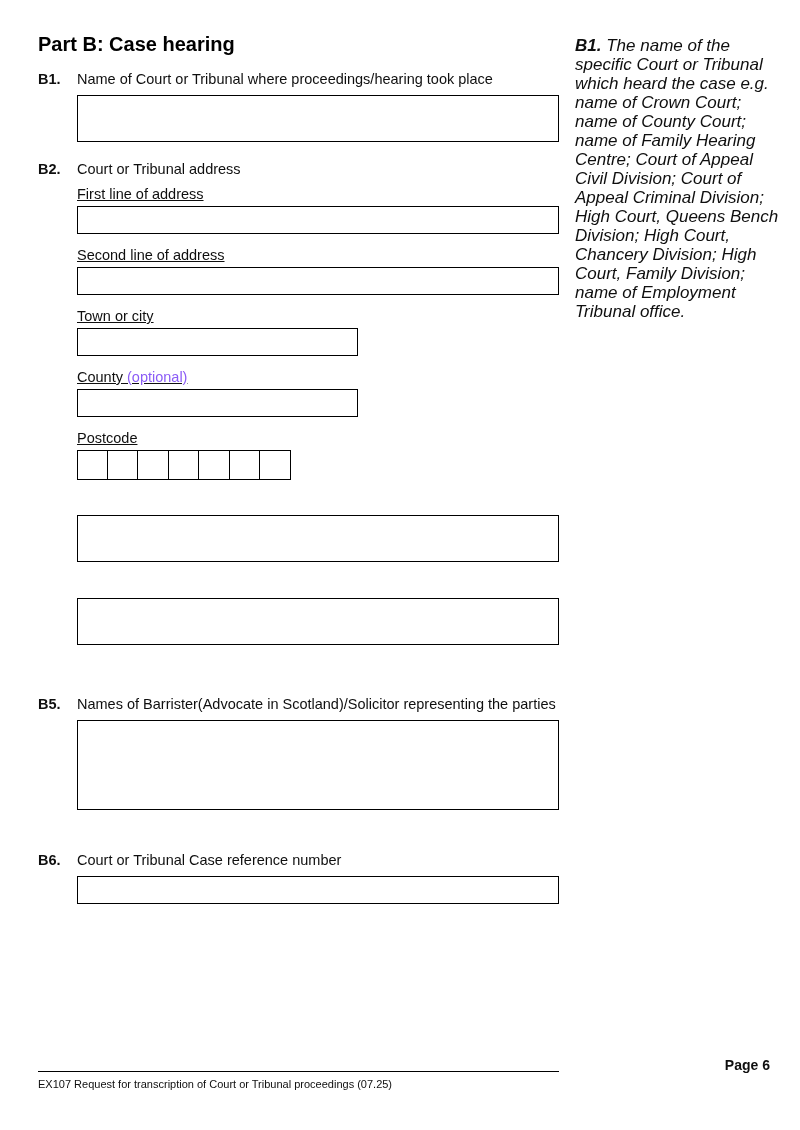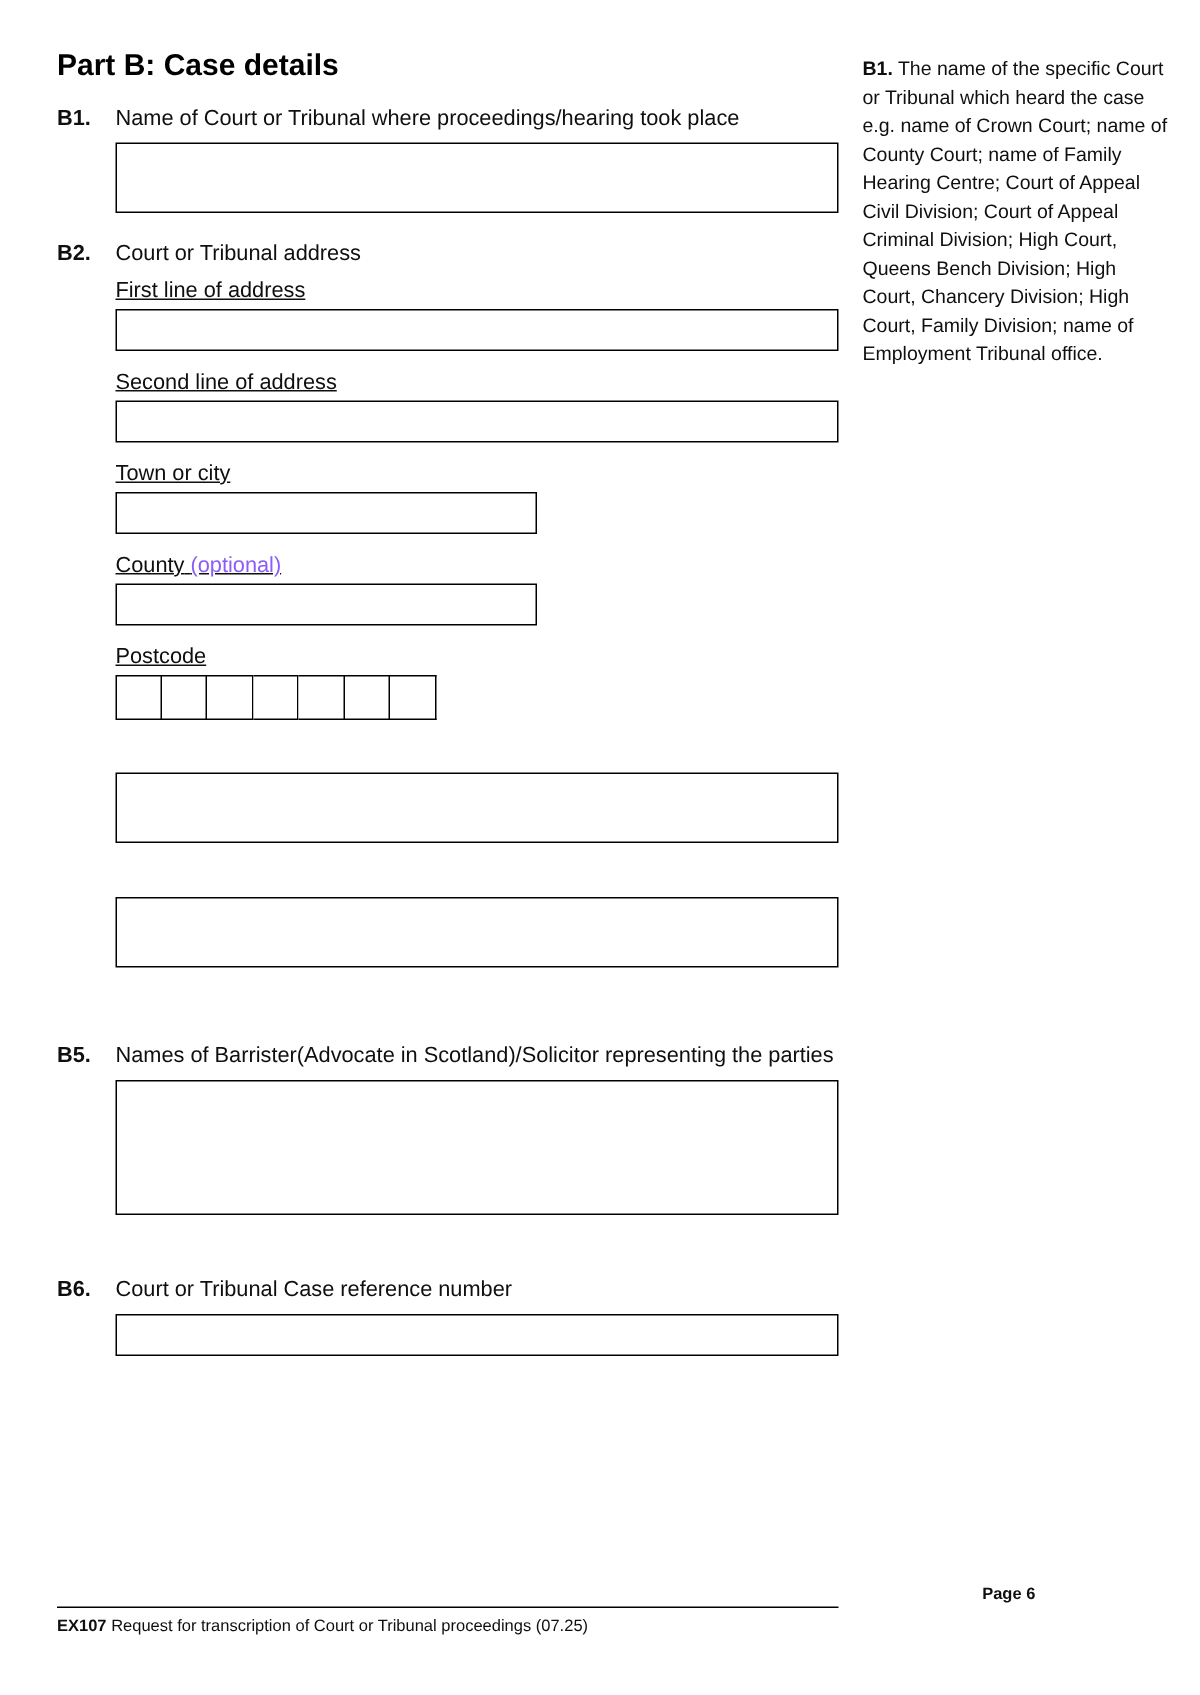--- a/index.html
+++ b/index.html
@@ -86,61 +86,62 @@
     outline: none;
     -webkit-appearance: none;
     appearance: none;
     background: #fff;
   }
   .pc-cell:first-child { border-left-width: 1.5px; }
   .side-note {
     position: absolute;
     left: 575px;
     width: 206px;
-    font-size: 13px;
+    font-size: 17px;
     line-height: 19px;
     margin: 0;
     color: #0f0f0f;
+    font-style: italic;
   }
   .note-b1 { top: 36px; }
   .note-b6 { top: 839px; }
   .note-num { font-weight: 700; }
   .footer-rule {
     position: absolute;
     left: 38px;
     top: 1071px;
     width: 521px;
     height: 0;
     border-top: 1.3px solid #000;
   }
   .footer-text {
     position: absolute;
     left: 38px;
     top: 1077px;
     margin: 0;
     font-size: 11px;
     line-height: 14px;
   }
-  .footer-text strong { font-weight: 700; }
+  .footer-text strong { font-weight: 400; }
   .page-number {
     position: absolute;
     left: 575px;
     top: 1057px;
     width: 195px;
-    text-align: center;
-    font-size: 11px;
+    text-align: right;
+    font-size: 14px;
     font-weight: 700;
   }
 </style>
 </head>
 <body>
 
 <div class="page">
 
-  <h1 class="title">Part B: Case details</h1>
+  <h1 class="title">Part B: Case hearing</h1>
 
   <section class="question q-b1">
     <div class="q-head">
       <span class="q-num">B1.</span>
       <span class="q-label">Name of Court or Tribunal where proceedings/hearing took place</span>
     </div>
     <div class="q-body">
       <input type="text" class="box tall" value="" style="">
     </div>
   </section>

